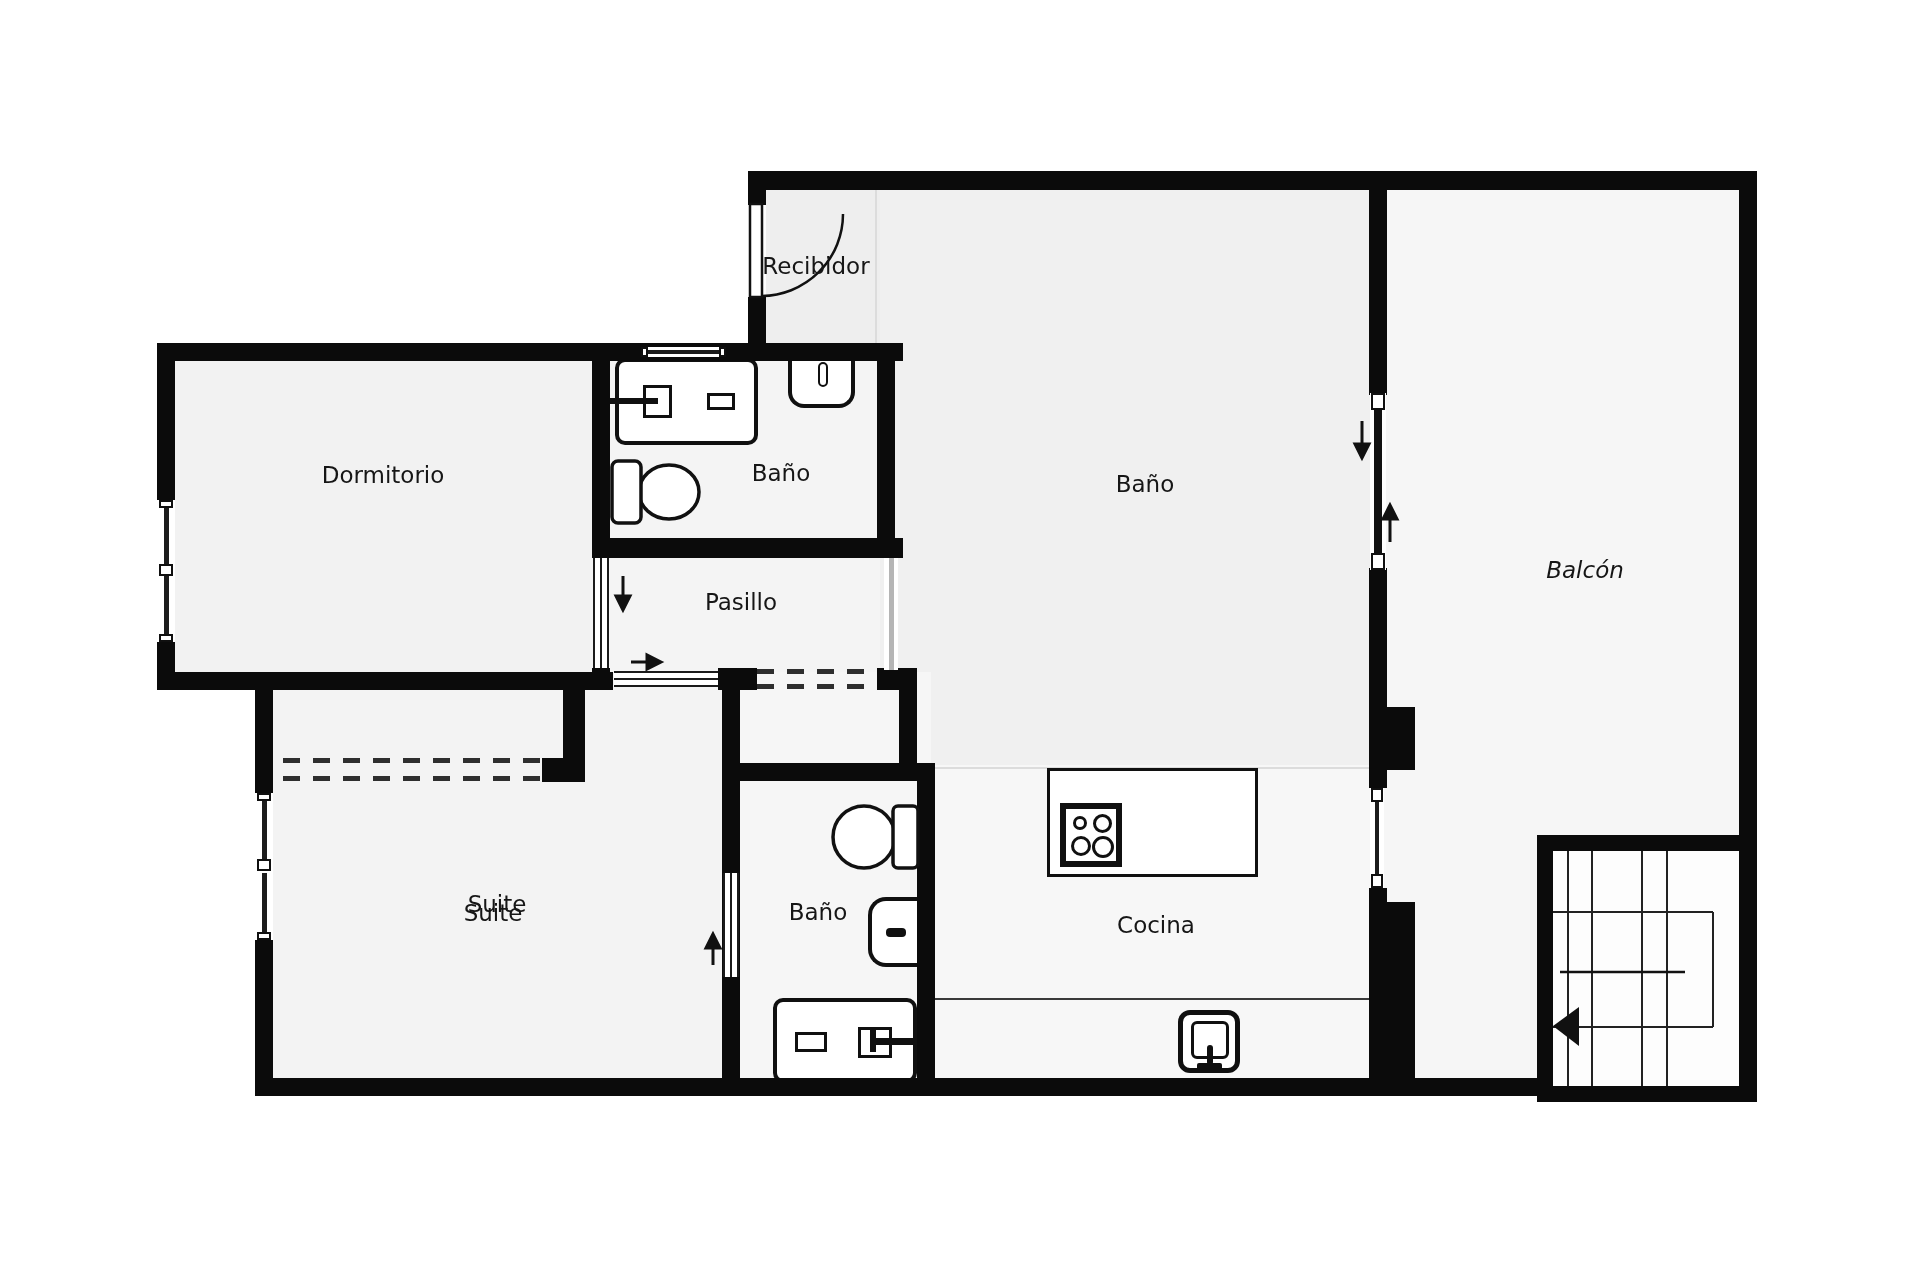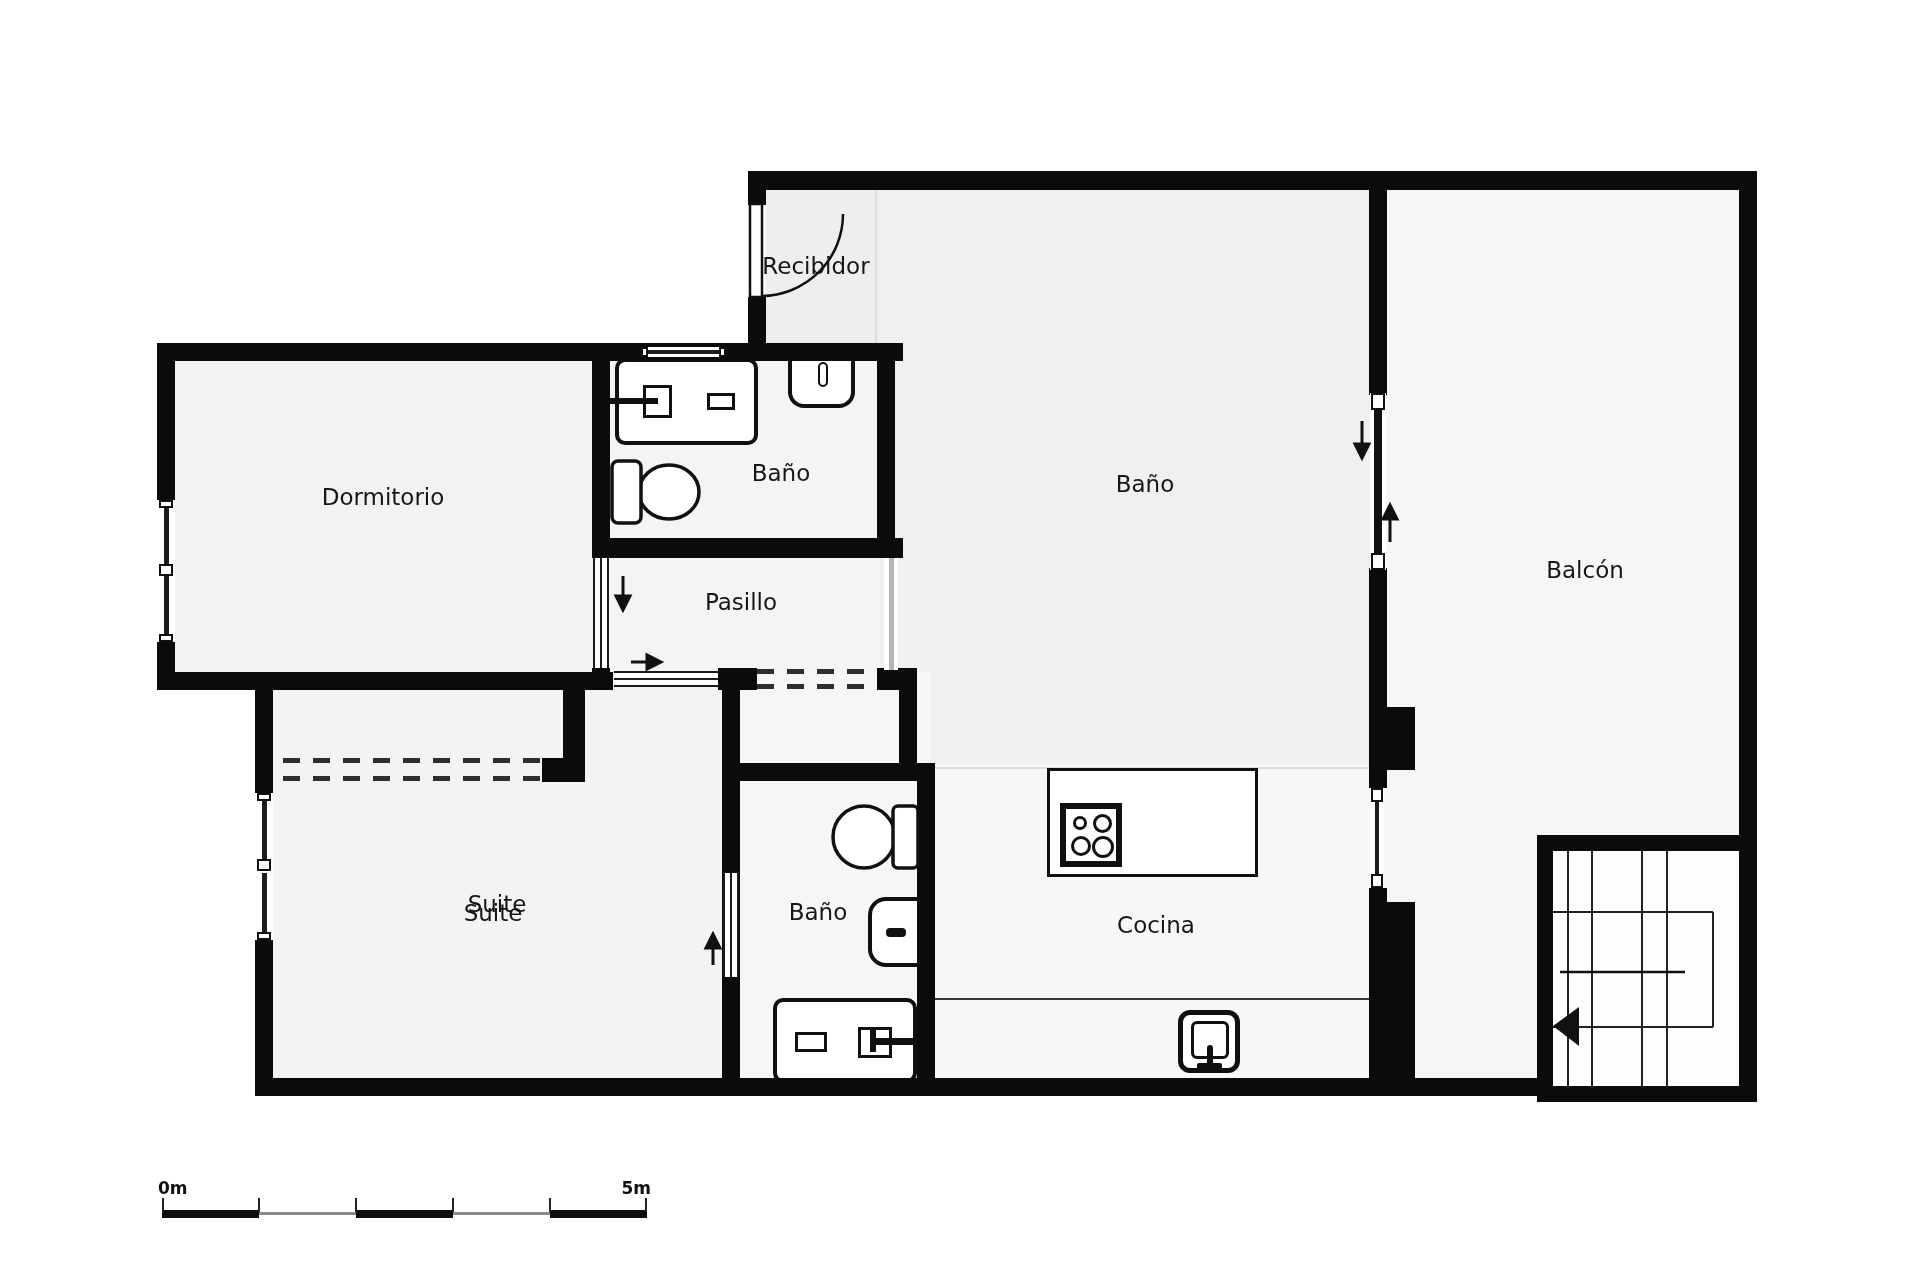--- a/index.html
+++ b/index.html
@@ -212,39 +212,24 @@
       <line x1="1667" y1="851" x2="1667" y2="1086"></line>
       <line x1="1553" y1="912" x2="1713" y2="912"></line>
       <line x1="1553" y1="1027" x2="1713" y2="1027"></line>
       <line x1="1713" y1="912" x2="1713" y2="1027"></line>
       <line x1="1560" y1="972" x2="1685" y2="972" stroke="#111" stroke-width="2.5"></line>
     </g>
     <polygon points="1553,1026 1579,1007 1579,1046" fill="#111"></polygon>
   </svg>
 
   <div class="lbl" style="left:816px;top:266px;">Recibidor</div>
-  <div class="lbl" style="left:383px;top:497px;text-align:right;">Dormitorio</div>
+  <div class="lbl" style="left:383px;top:475px;text-align:right;">Dormitorio</div>
   <div class="lbl" style="left:781px;top:473px;">Baño</div>
   <div class="lbl" style="left:741px;top:602px;">Pasillo</div>
   <div class="lbl" style="left:1145px;top:484px;">Baño</div>
-  <div class="lbl" style="left:1585px;top:570px;">Balcón</div>
+  <div class="lbl" style="left:1585px;top:570px;font-style:italic;">Balcón</div>
   <div class="lbl" style="left:497px;top:904px;">Suite</div>
   <div class="lbl" style="left:493px;top:913px;">Suite</div>
   <div class="lbl" style="left:818px;top:912px;">Baño</div>
   <div class="lbl" style="left:1156px;top:925px;">Cocina</div>
 
-  <div class="abs" style="left:162px;top:1196px;width:485px;height:22px;z-index:8;">
-    <div class="slbl" style="left:-4px;">0m</div>
-    <div class="slbl" style="right:-4px;">5m</div>
-    <div class="scalebar-seg" style="left:0;width:97px;background:#0d0d0d;"></div>
-    <div class="scalebar-seg" style="left:97px;width:97px;background:#8a8a8a;height:3px;top:16px;"></div>
-    <div class="scalebar-seg" style="left:194px;width:97px;background:#0d0d0d;"></div>
-    <div class="scalebar-seg" style="left:291px;width:97px;background:#8a8a8a;height:3px;top:16px;"></div>
-    <div class="scalebar-seg" style="left:388px;width:97px;background:#0d0d0d;"></div>
-    <div class="tick" style="left:0;"></div>
-    <div class="tick" style="left:96px;"></div>
-    <div class="tick" style="left:193px;"></div>
-    <div class="tick" style="left:290px;"></div>
-    <div class="tick" style="left:387px;"></div>
-    <div class="tick" style="left:483px;"></div>
-  </div>
 
 </div>
 
 </body></html>

